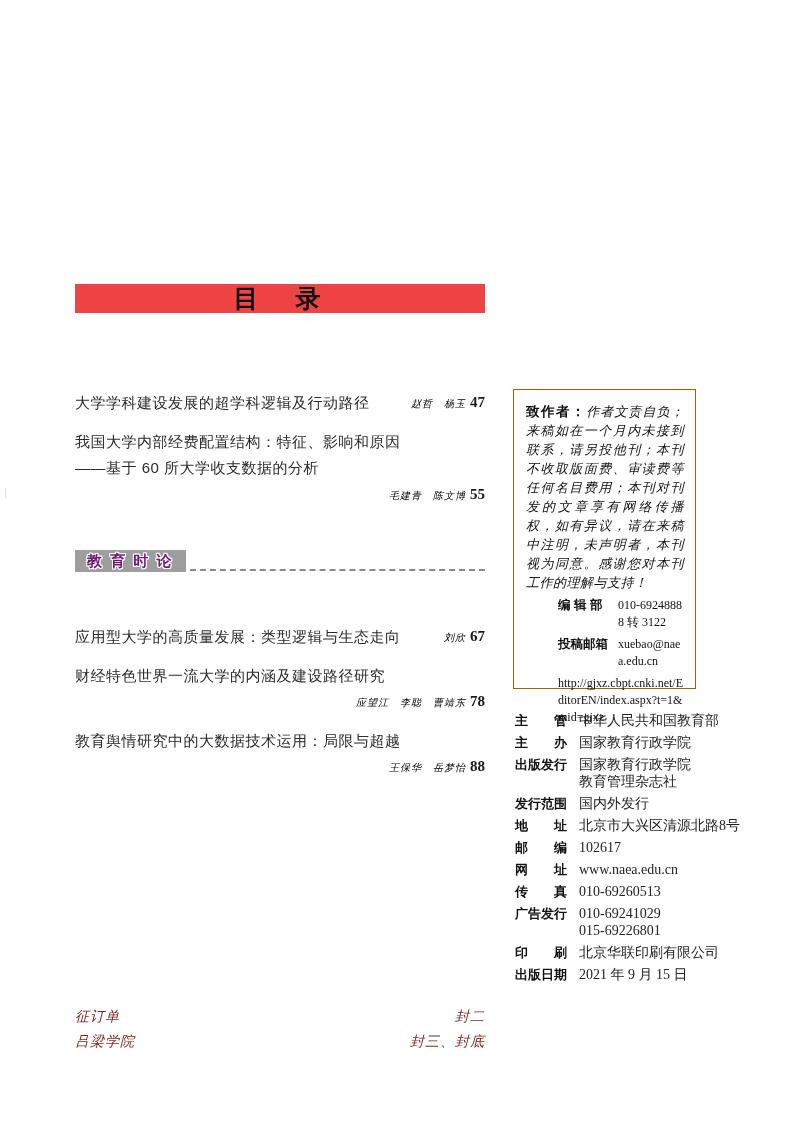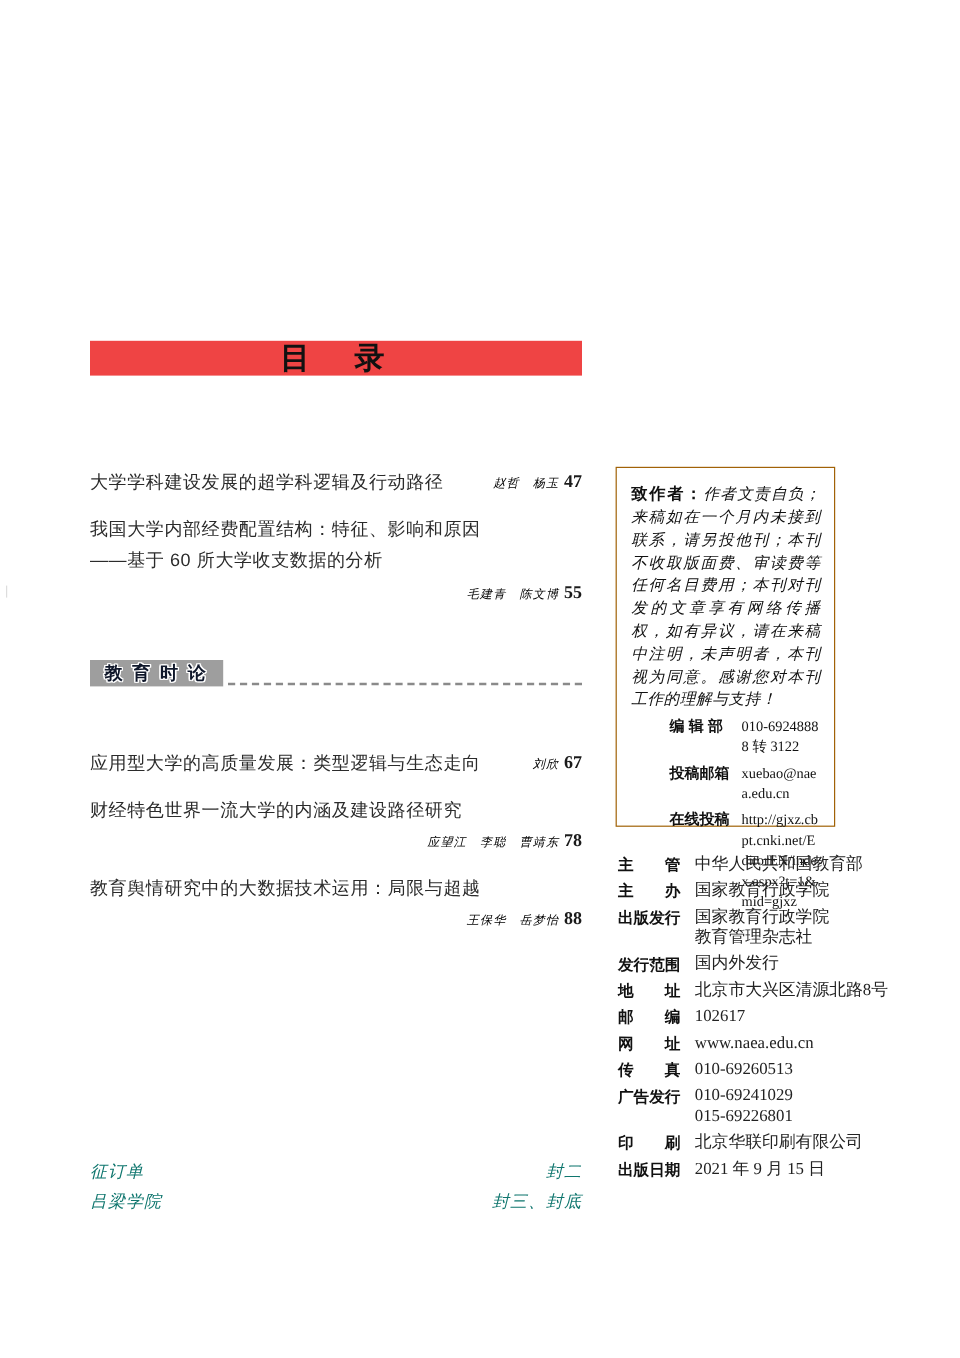--- a/index.html
+++ b/index.html
@@ -53,21 +53,21 @@
   .section-row {
     position:absolute; left:75px; top:550px; width:410px; height:22px;
     display:flex; align-items:flex-end;
   }
   .section-chip {
     background:#9e9e9e; height:22px; padding:0 12px;
     display:flex; align-items:center;
   }
   .section-chip span {
     font-family:"Liberation Sans", sans-serif;
-    font-weight:bold; font-size:15px; color:#0f172a; letter-spacing:2px;
+    font-weight:bold; font-size:15px; color:#701a75; letter-spacing:2px;
     text-shadow:-1px 0 #fff, 1px 0 #fff, 0 -1px #fff, 0 1px #fff,
                 -1px -1px #fff, 1px 1px #fff, -1px 1px #fff, 1px -1px #fff;
     white-space:nowrap;
   }
   .section-dash {
     flex:1; border-bottom:2px dashed #8a8a8a; margin-bottom:1px; margin-left:4px;
   }
 
   
   .notice-box {
@@ -105,21 +105,21 @@
     white-space:nowrap;
   }
   .pub-value {
     flex:1; font-size:14px; line-height:17px; color:#222; white-space:nowrap;
   }
 
   
   .back-row {
     position:absolute; left:75px; width:410px;
     display:flex; justify-content:space-between;
-    font-style:italic; font-size:14px; letter-spacing:1px; color:#0f766e;
+    font-style:italic; font-size:14px; letter-spacing:1px; color:#7f1d1d;margin-top:40px;
   }
 </style>
 </head>
 <body>
 
 <div class="margin-tick"></div>
 
 <div class="toc-banner">
   <span>目　录</span>
 </div>
@@ -171,21 +171,20 @@
   </div>
   <div class="contact-row">
     <span class="contact-label">编 辑 部</span>
     <span class="contact-value">010-69248888 转 3122</span>
   </div>
   <div class="contact-row">
     <span class="contact-label">投稿邮箱</span>
     <span class="contact-value">xuebao@naea.edu.cn</span>
   </div>
   <div class="contact-row">
-    <span class="contact-label">在线投稿</span>
     <span class="contact-value">http://gjxz.cbpt.cnki.net/EditorEN/index.aspx?t=1&amp;mid=gjxz</span>
   </div>
 </div>
 
 <div class="pub-list">
   <div class="pub-row">
     <span class="pub-label">主　　管</span>
     <span class="pub-value">中华人民共和国教育部</span>
   </div>
   <div class="pub-row">

